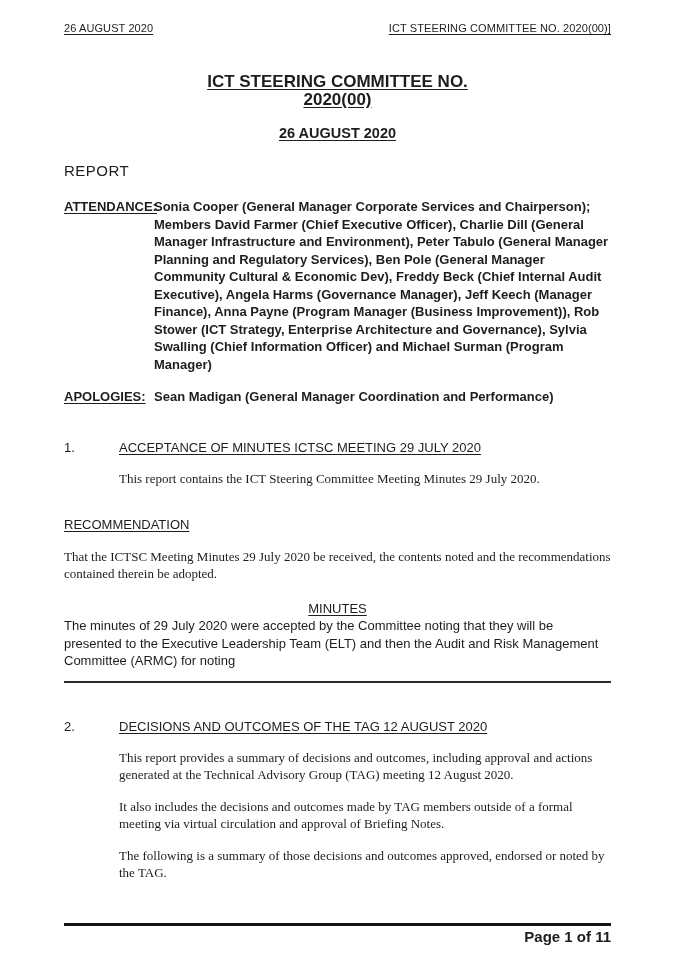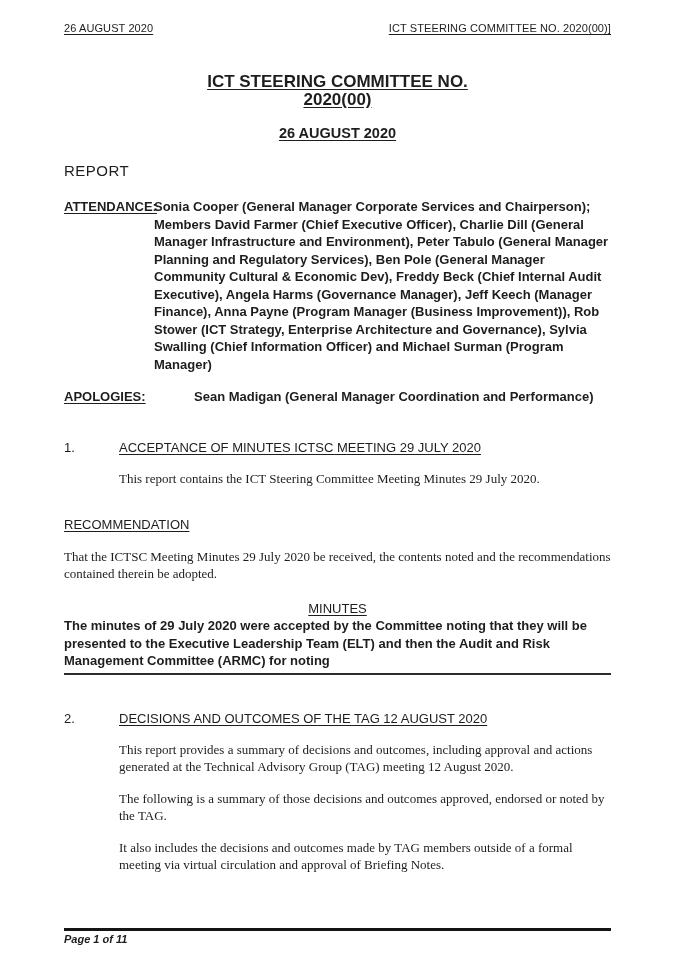--- a/index.html
+++ b/index.html
@@ -28,53 +28,51 @@
 
   .title-block { margin-top: 39px; }
   .title-line { font-size: 17px; font-weight: bold; line-height: 18px; text-align: center; }
   .title-date { margin-top: 16px; font-size: 14.5px; font-weight: bold; text-align: center; }
   .report-label { margin-top: 21px; font-size: 15px; text-align: left; letter-spacing: 0.5px; }
 
   .label-row { display: flex; margin-top: 19px; font-size: 13px; line-height: 17.5px; font-weight: bold; }
   .label-col { width: 90px; flex: 0 0 90px; }
   .label-text { flex: 1; }
 
-  .apologies-row { margin-top: 15px; gap: 40px; }
+  .apologies-row { margin-top: 15px; }
 
   .section-head-row { display: flex; font-size: 13px; line-height: 17px; }
   .section1-head { margin-top: 33px; }
   .section2-head { margin-top: 35px; }
   .section-num { width: 55px; flex: 0 0 55px; }
   .section-heading { flex: 1; text-decoration: underline; text-underline-offset: 2px; }
 
   .indented { margin-left: 55px; }
   .para { font-size: 13px; line-height: 17.5px; }
   .mt14 { margin-top: 14px; font-family: Liberation Serif, serif; }
   .mt17 { margin-top: 17px; text-align: center; }
   .mt29 { margin-top: 29px; }
 
   .sub-heading { font-size: 13px; line-height: 17.5px; text-decoration: underline; text-underline-offset: 2px; }
 
   .minutes-para {
     border-bottom: 2px solid #2b2b2b;
-    padding-bottom: 3px;
-    font-weight: bold;
+    padding-bottom: 11px;
   }
 
   .footer {
     position: absolute;
     left: 64px; right: 64px; bottom: 20px;
   }
   .footer-rule { border-top: 3px solid #151515; }
   .footer-page {
     margin-top: 2px;
-    text-align: left;
-    font-size: 11px;
+    text-align: right;
+    font-size: 15px;
     font-weight: bold;
-    font-style: italic;
   }
 </style>
 </head>
 <body>
 
 <div class="page">
 
   <div class="running-header">
     <span class="u">26 AUGUST 2020</span>
     <span class="u">ICT STEERING COMMITTEE NO. 2020(00)]</span>
@@ -111,21 +109,21 @@
   <div class="sub-heading mt17">MINUTES</div>
 
   <div class="para minutes-para">The minutes of 29 July 2020 were accepted by the Committee noting that they will be presented to the Executive Leadership Team (ELT) and then the Audit and Risk Management Committee (ARMC) for noting</div>
 
   <div class="section-head-row section2-head">
     <div class="section-num">2.</div>
     <div class="section-heading">DECISIONS AND OUTCOMES OF THE TAG 12 AUGUST 2020</div>
   </div>
 
   <div class="para indented mt14">This report provides a summary of decisions and outcomes, including approval and actions generated at the Technical Advisory Group (TAG) meeting 12 August 2020.</div>
+  <div class="para indented mt14">It also includes the decisions and outcomes made by TAG members outside of a formal meeting via virtual circulation and approval of Briefing Notes.</div>
   <div class="para indented mt14">The following is a summary of those decisions and outcomes approved, endorsed or noted by the TAG.</div>
-  <div class="para indented mt14">It also includes the decisions and outcomes made by TAG members outside of a formal meeting via virtual circulation and approval of Briefing Notes.</div>
 
   <div class="footer">
     <div class="footer-rule"></div>
     <div class="footer-page">Page 1 of 11</div>
   </div>
 
 </div>
 
 </body></html>

